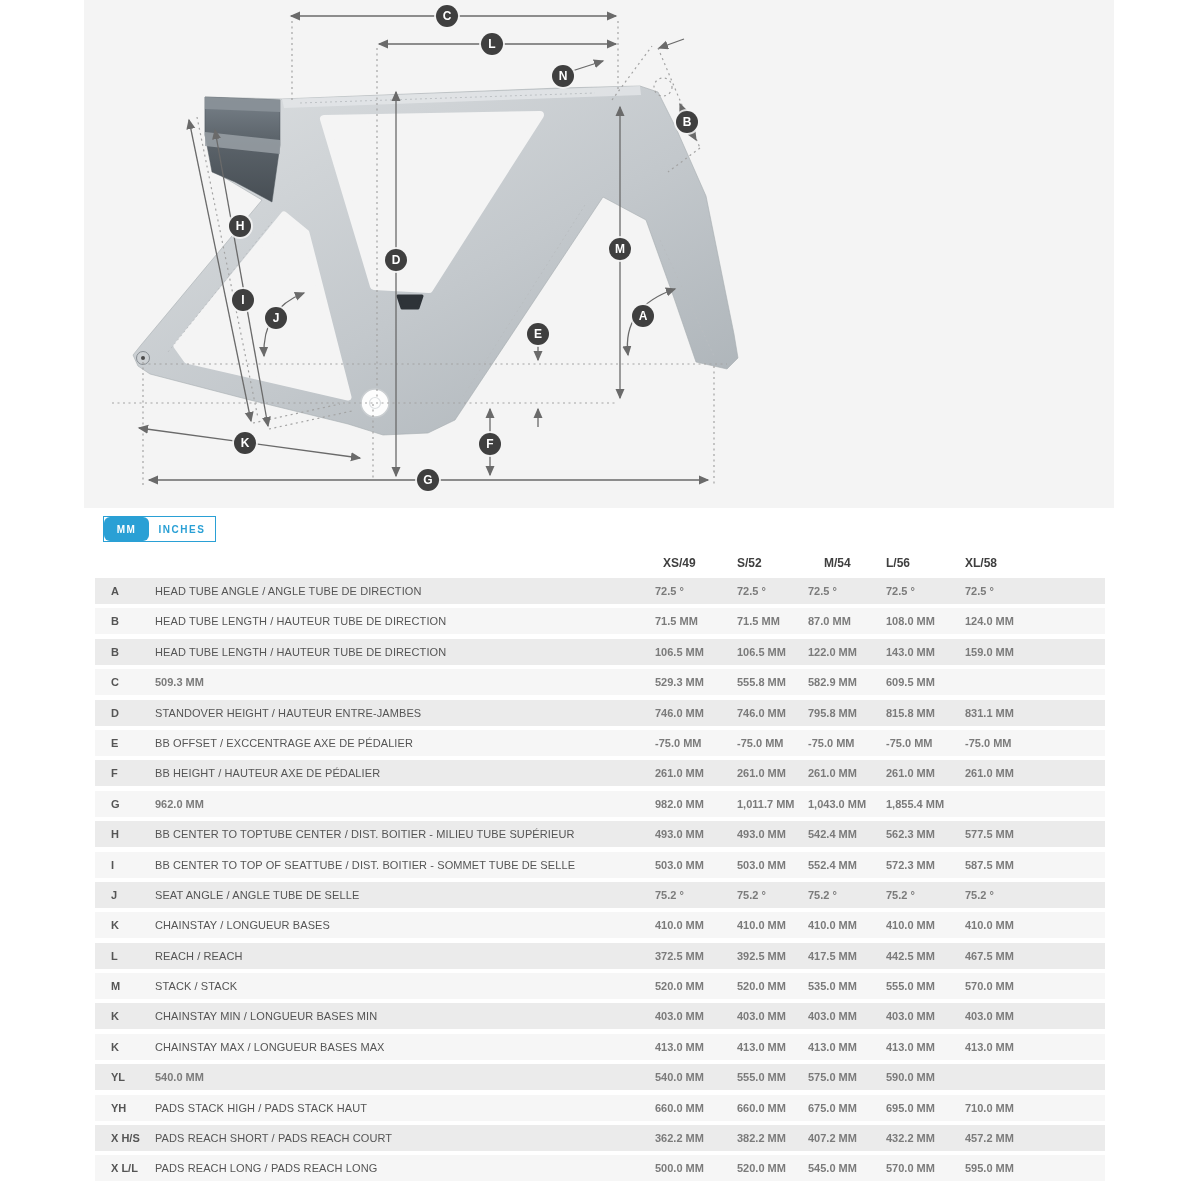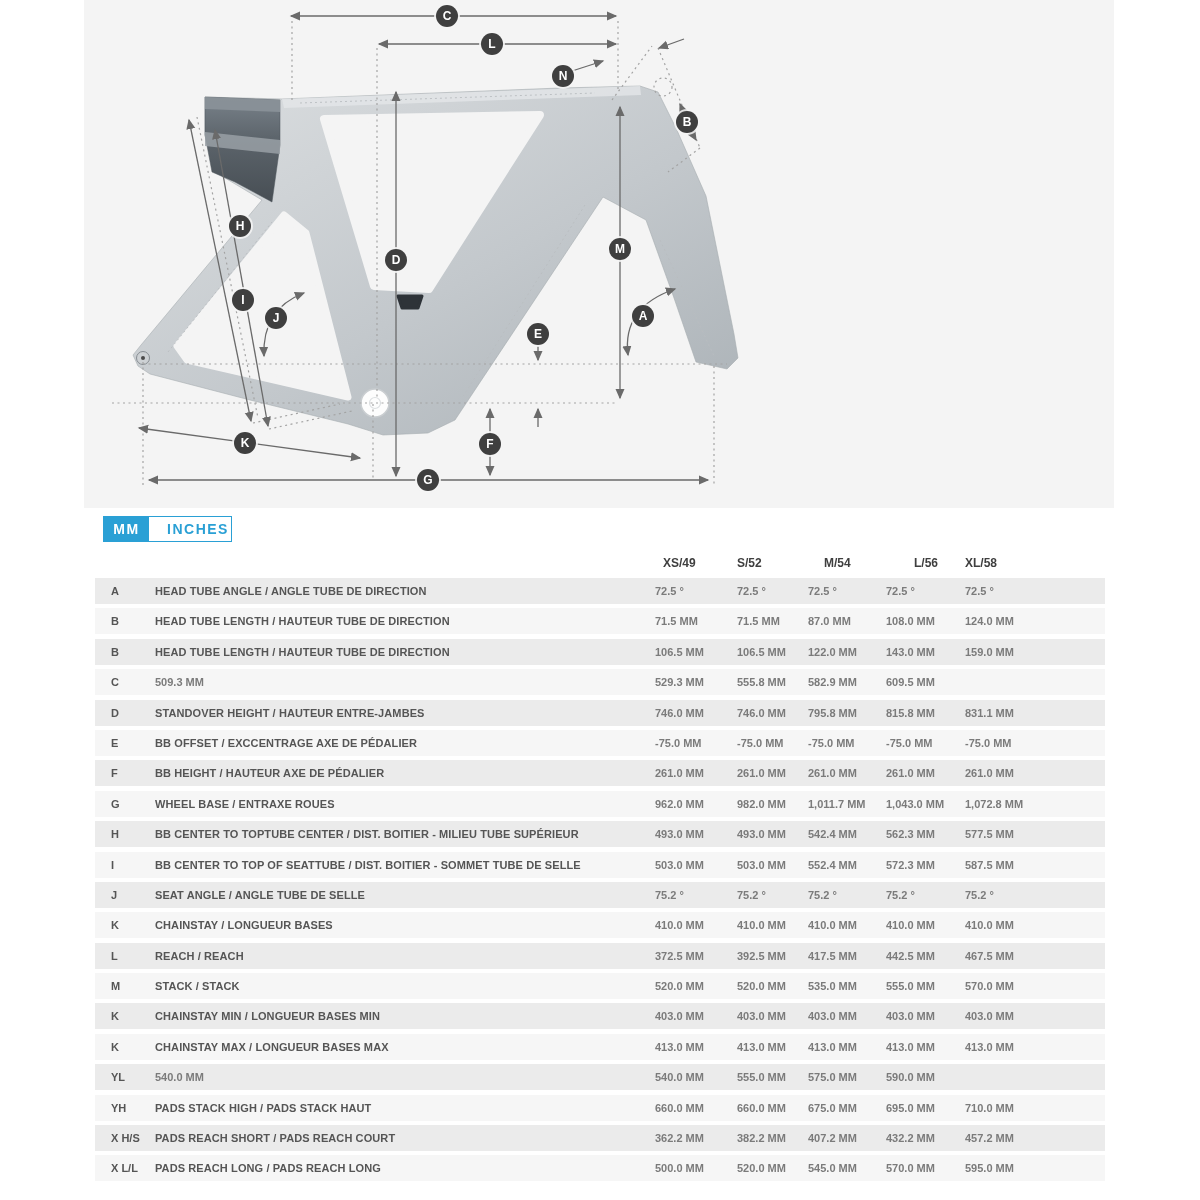--- a/index.html
+++ b/index.html
@@ -8,33 +8,33 @@
   
   .diagram-panel{position:absolute;left:0;top:0;width:1200px;height:510px;}
   .diagram-panel svg{position:absolute;left:0;top:0;}
   .marker{position:absolute;width:22px;height:22px;border-radius:50%;background:#3f3f3f;
           color:#fff;font-size:12px;font-weight:bold;line-height:22px;text-align:center;
           box-shadow:0 0 0 2px rgba(244,244,244,.85);}
   
   .units-toggle{position:absolute;left:103px;top:516px;display:flex;height:24px;
                 border:1px solid #2aa0d5;background:#fff;}
   .units-toggle .btn{display:flex;align-items:center;justify-content:center;
-                     font-size:14px;font-weight:bold;letter-spacing:1.5px;cursor:pointer;}
+                     font-size:10px;font-weight:bold;letter-spacing:1.5px;cursor:pointer;border-radius:6px;}
   .btn-mm{width:45px;background:#2aa0d5;color:#fff;}
-  .btn-in{width:66px;background:#fff;color:#2aa0d5;padding-left:16px;}
+  .btn-in{width:66px;background:#fff;color:#2aa0d5;}
   
   .geo-table{position:absolute;left:95px;top:548px;width:1010px;font-size:11px;}
   .grid-row{display:grid;grid-template-columns:60px 500px 82px 71px 78px 79px 140px;
             align-items:center;}
   .thead{height:30px;font-size:12px;font-weight:bold;color:#3f3f3f;}
   .rows .grid-row{height:26px;margin-bottom:4.4px;}
   .rows .grid-row:nth-child(odd){background:#ebebeb;}
   .rows .grid-row:nth-child(even){background:#f6f6f6;}
   .cell-key{padding-left:16px;font-weight:bold;color:#555;}
-  .cell-label{font-weight:bold;color:#555;letter-spacing:.1px;}
+  .cell-label{font-weight:normal;color:#555;letter-spacing:.1px;}
   .cell-val{font-weight:bold;color:#7b7b7b;}
 </style>
 </head>
 <body>
 
 <div class="page">
 
   <div class="diagram-panel">
     <svg width="1200" height="510" viewBox="0 0 1200 510">
       <defs>
@@ -142,21 +142,21 @@
     <div class="btn btn-in">INCHES</div>
   </div>
 
   <div class="geo-table">
     <div class="grid-row thead" id="table-head">
       <div class="cell-key"></div>
       <div class="cell-label"></div>
     <div class="cell-val" style="font-weight: bold; color: rgb(63, 63, 63); margin-left: 8px;">XS/49</div>
         <div class="cell-val" style="font-weight: bold; color: rgb(63, 63, 63);">S/52</div>
         <div class="cell-val" style="font-weight: bold; color: rgb(63, 63, 63); margin-left: 16px;">M/54</div>
-        <div class="cell-val" style="font-weight: bold; color: rgb(63, 63, 63); margin-left: 28px;">L/56</div>
+        <div class="cell-val" style="font-weight: bold; color: rgb(63, 63, 63);">L/56</div>
         <div class="cell-val" style="font-weight: bold; color: rgb(63, 63, 63);">XL/58</div>
       </div>
     <div class="rows" id="table-rows">
         <div class="grid-row">
       <div class="cell-key">A</div>
       <div class="cell-label">HEAD TUBE ANGLE / ANGLE TUBE DE DIRECTION</div>
     <div class="cell-val">72.5 °</div>
           <div class="cell-val">72.5 °</div>
           <div class="cell-val">72.5 °</div>
           <div class="cell-val">72.5 °</div>
@@ -210,26 +210,25 @@
       <div class="cell-key">F</div>
       <div class="cell-label">BB HEIGHT / HAUTEUR AXE DE PÉDALIER</div>
     <div class="cell-val">261.0 MM</div>
           <div class="cell-val">261.0 MM</div>
           <div class="cell-val">261.0 MM</div>
           <div class="cell-val">261.0 MM</div>
           <div class="cell-val">261.0 MM</div>
         </div>
         <div class="grid-row">
       <div class="cell-key">G</div>
-      <div class="cell-label">WHEEL BASE / ENTRAXE ROUES</div>
     <div class="cell-val">962.0 MM</div>
           <div class="cell-val">982.0 MM</div>
           <div class="cell-val">1,011.7 MM</div>
           <div class="cell-val">1,043.0 MM</div>
-          <div class="cell-val">1,072.8 MM</div>
+          <div class="cell-val">1,855.4 MM</div>
         </div>
         <div class="grid-row">
       <div class="cell-key">H</div>
       <div class="cell-label">BB CENTER TO TOPTUBE CENTER / DIST. BOITIER - MILIEU TUBE SUPÉRIEUR</div>
     <div class="cell-val">493.0 MM</div>
           <div class="cell-val">493.0 MM</div>
           <div class="cell-val">542.4 MM</div>
           <div class="cell-val">562.3 MM</div>
           <div class="cell-val">577.5 MM</div>
         </div>

